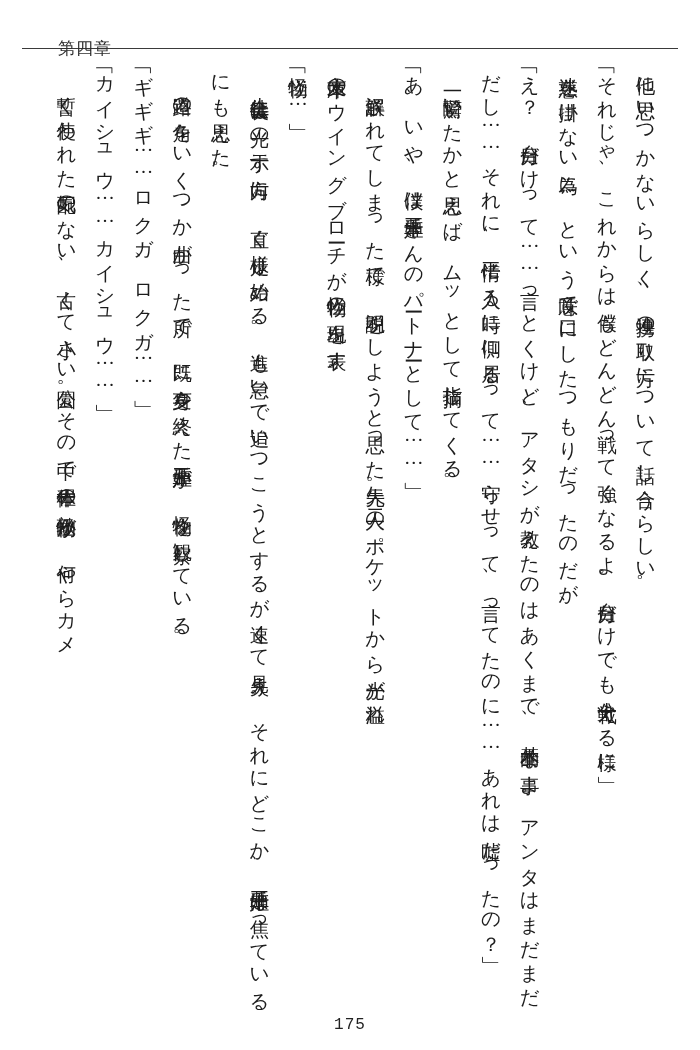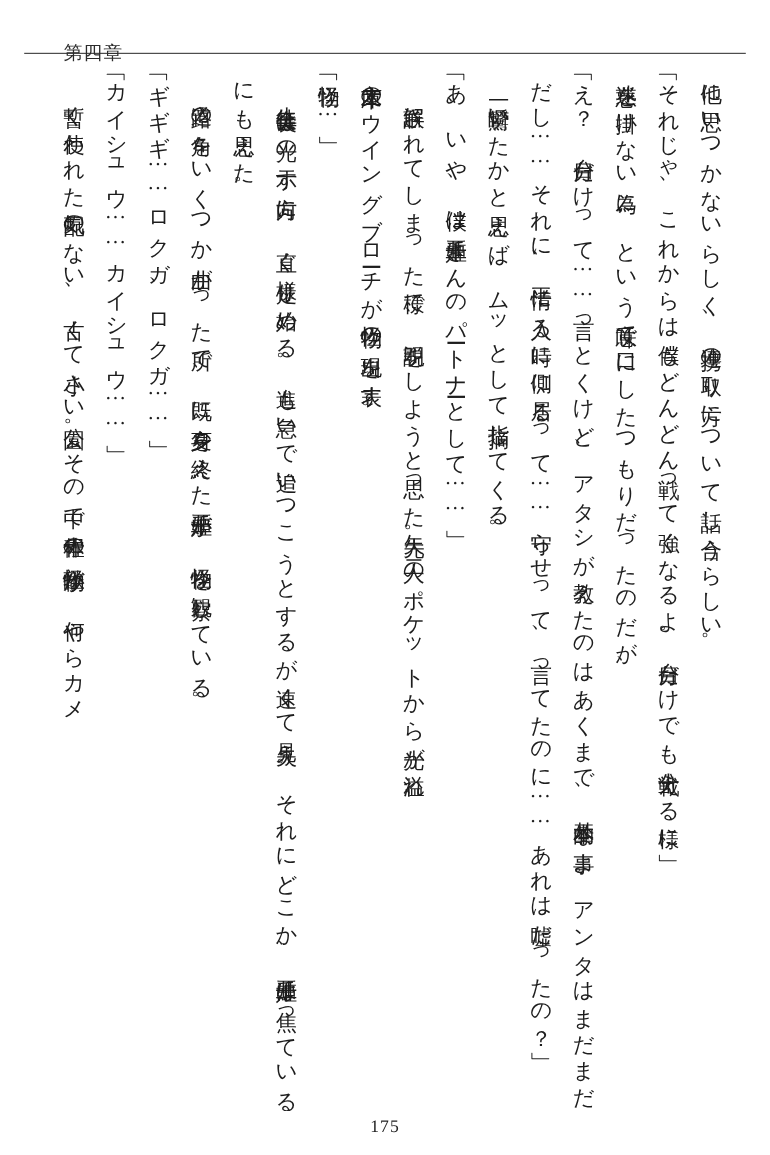--- a/index.html
+++ b/index.html
@@ -74,20 +74,21 @@
   }
   .page-number {
     flex: 0 0 auto;
     height: 30px;
     display: flex;
     align-items: center;
     justify-content: center;
     font-size: 16px;
     color: #222;
     letter-spacing: 1px;
+    font-family: Liberation Mono, monospace;
   }
 </style>
 </head>
 <body>
 
 <div class="page">
 
   <div class="chapter-header">
     <span class="chapter-num">第四章</span>
   </div>

